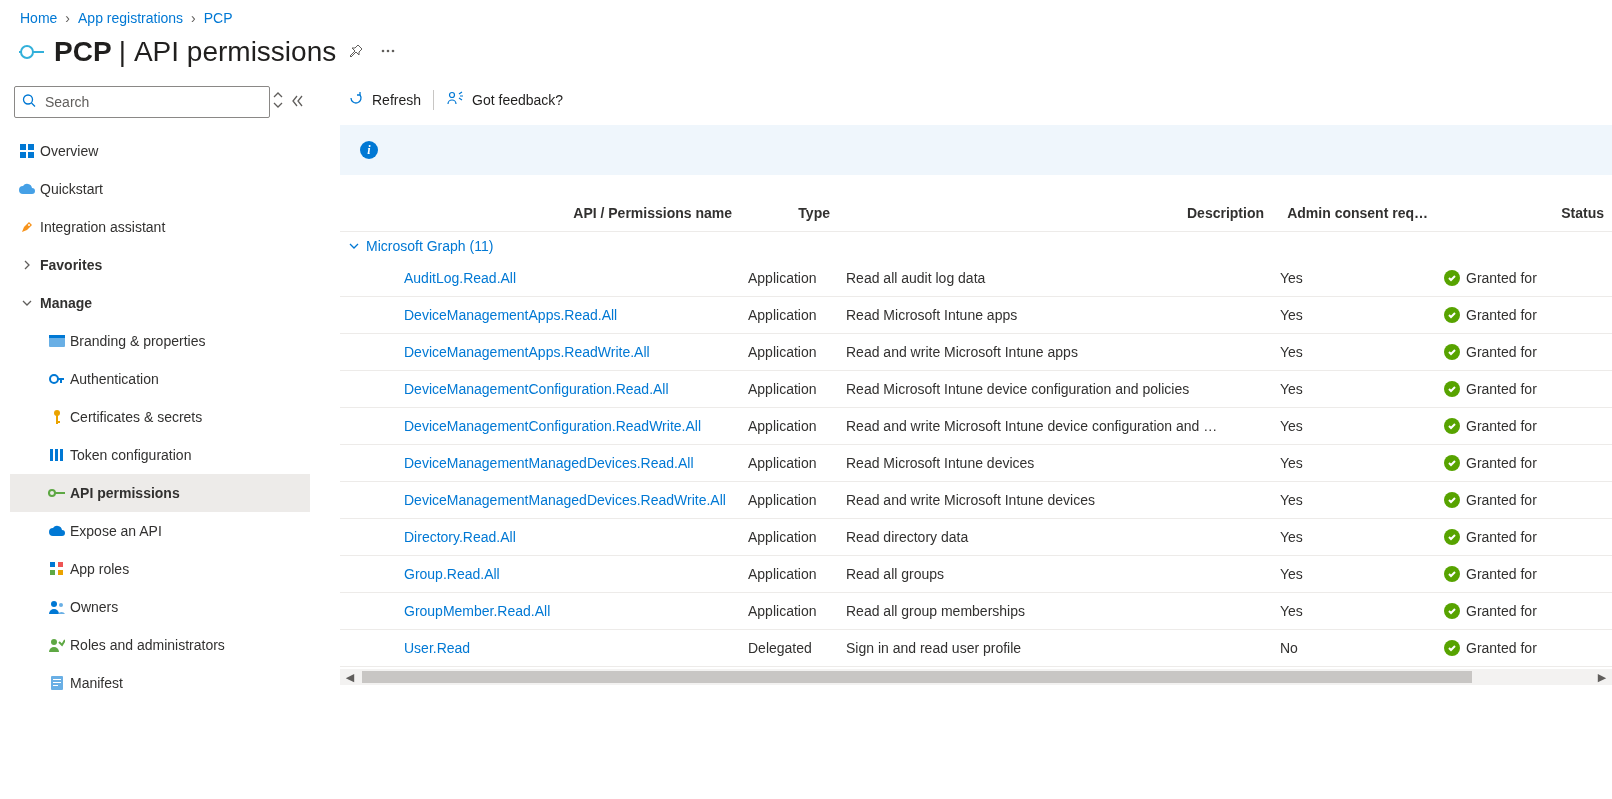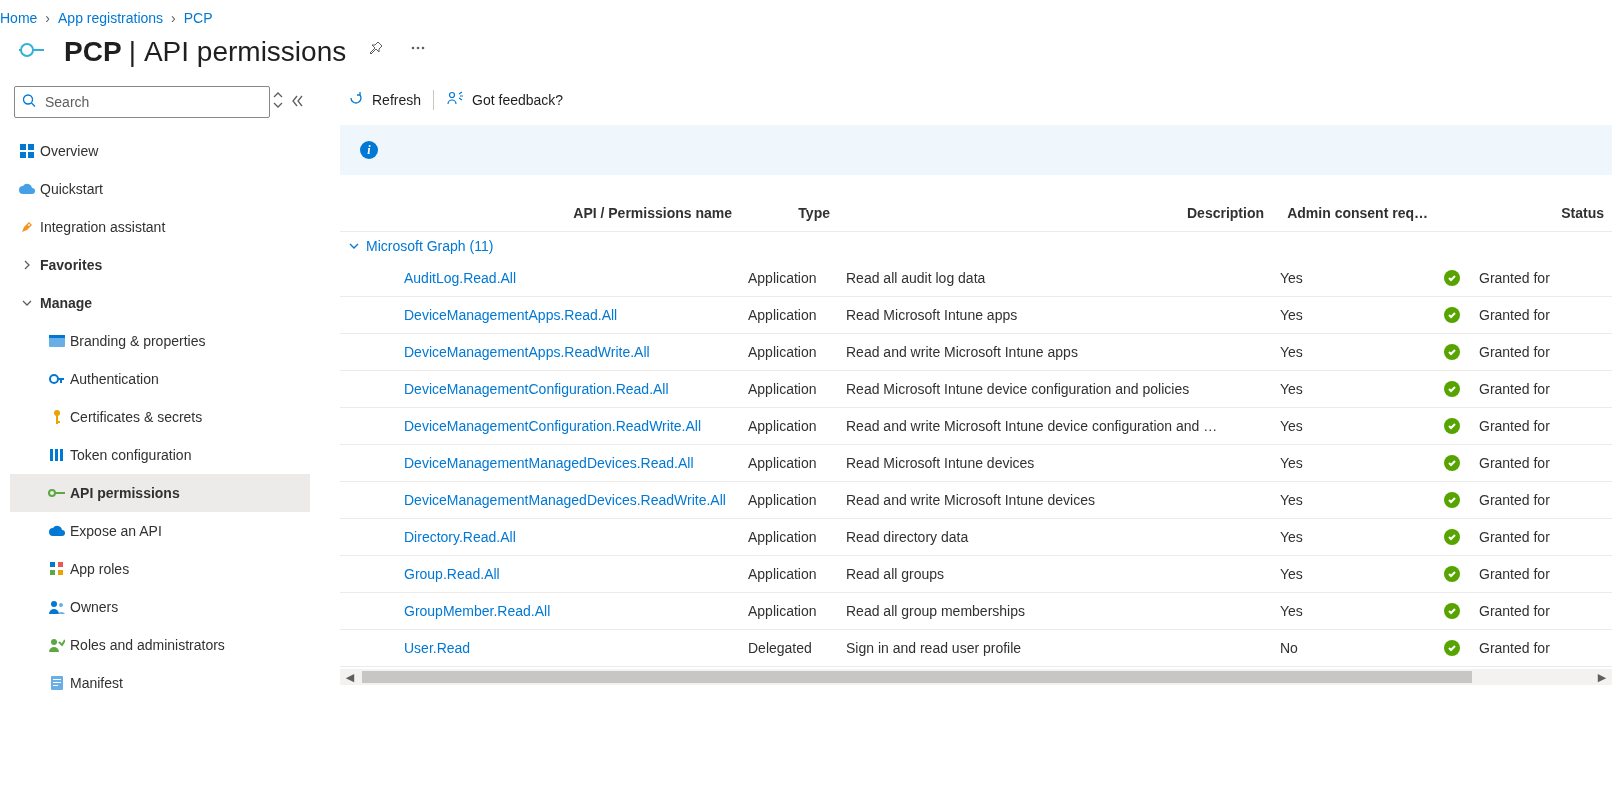--- a/index.html
+++ b/index.html
@@ -11,30 +11,30 @@
     background: #fff;
     width: 1612px;
   }
   a { color: #0078d4; text-decoration: none; cursor: pointer; }
 
   
   .breadcrumb {
     display: flex;
     align-items: center;
     gap: 8px;
-    padding: 10px 12px 8px 0;
+    padding: 10px 12px 8px 20px;
     font-size: 14px;
   }
   .breadcrumb .sep { color: #605e5c; }
 
   
   .page-header {
     display: flex;
-    align-items: flex-start;
-    gap: 18px;
+    align-items: center;
+    gap: 8px;
     padding: 2px 12px 18px 18px;
   }
   .header-icon {
     width: 28px; height: 28px;
     display:flex; align-items:center; justify-content:center;
   }
   .page-title {
     font-size: 28px;
     font-weight: 600;
     color: #201f1e;
@@ -179,21 +179,21 @@
   .group-toggle {
     display:flex;
     align-items:center;
     gap:6px;
     color:#0078d4;
     cursor:pointer;
   }
   .status-cell {
     display:flex;
     align-items:flex-end;
-    gap:19px;
+    gap:6px;
   }
   .check-icon {
     width:16px;height:16px;border-radius:50%;
     background:#57a300;
     display:flex;align-items:center;justify-content:center;
     flex-shrink:0;
   }
   .hscroll {
     height:16px;
     background:#f3f2f1;

